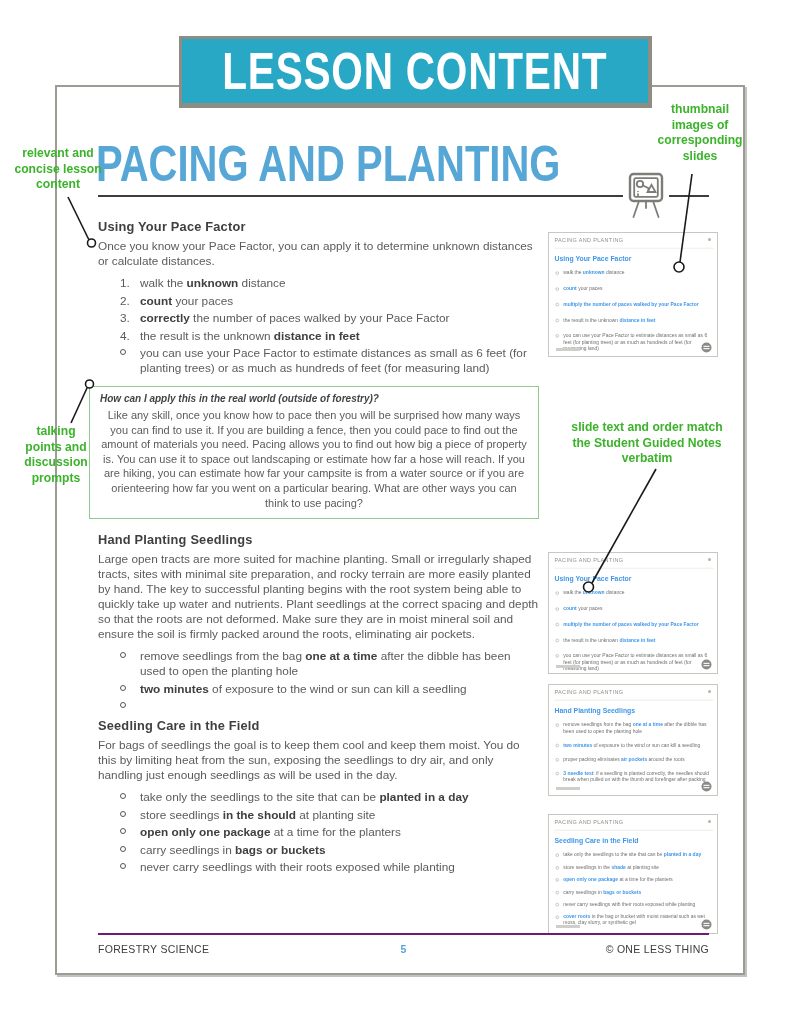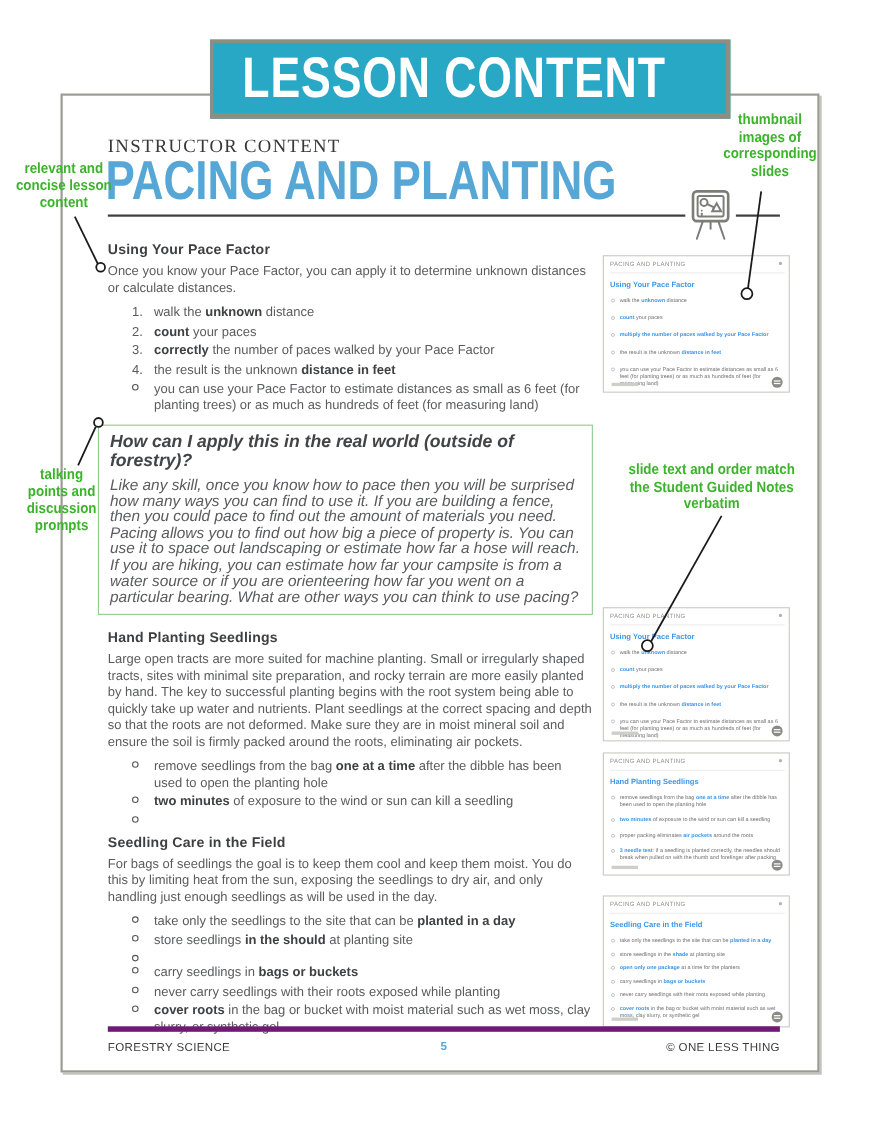--- a/index.html
+++ b/index.html
@@ -10,21 +10,21 @@
   .canvas{position:relative;width:800px;height:1035px;background:#ffffff;overflow:hidden;
           font-family:"Liberation Sans",sans-serif;}
 
   
   .page{position:absolute;left:55px;top:85px;width:690px;height:890px;background:#fff;
         border:2px solid var(--page-border);box-shadow:2px 2px 0 rgba(120,120,110,.45);box-sizing:border-box;}
 
   
   .banner{position:absolute;left:179px;top:36px;width:473px;height:72px;background:var(--teal);
           border:3px solid var(--banner-border);border-right-width:4px;border-bottom-width:5px;
-          box-sizing:border-box;display:flex;align-items:center;justify-content:flex-end;z-index:6;margin-left:12px;}
+          box-sizing:border-box;display:flex;align-items:center;justify-content:center;z-index:6;}
   .banner span{font-size:52px;font-weight:700;color:#fff;transform:scaleX(.78);letter-spacing:1px;white-space:nowrap;}
 
   
   .eyebrow{position:absolute;left:41px;top:36px;font-family:"Liberation Serif",serif;font-size:17px;
            letter-spacing:1.2px;color:#38383a;}
   .doc-title{position:absolute;left:39px;top:51px;font-size:50px;line-height:52px;font-weight:700;
              color:var(--blue);transform:scaleX(.8);transform-origin:left top;white-space:nowrap;letter-spacing:0;}
   .rule{position:absolute;left:41px;top:108px;width:611px;height:2px;background:#3d3d3d;}
   .easel-wrap{position:absolute;left:566px;top:84px;width:46px;height:54px;background:#fff;
               display:flex;justify-content:center;z-index:2;}
@@ -33,22 +33,22 @@
   #sections{position:absolute;left:41px;top:132px;width:441px;}
   .sec-heading{font-size:12.8px;font-weight:700;color:#3e3f41;margin:0 0 5px;letter-spacing:.2px;}
   .sec-para{font-size:11.8px;line-height:15px;color:var(--body);margin:0 0 7px;}
   .sec-list{margin-bottom:10px;}
   .li-row{display:flex;margin-bottom:2.5px;font-size:11.8px;line-height:15px;color:var(--body);}
   .num-marker{flex:none;width:20px;margin-left:22px;}
   .ring-marker{flex:none;width:20px;margin-left:22px;padding-top:3px;}
   .ring{display:block;width:6px;height:6px;border:1.6px solid #55565a;border-radius:50%;box-sizing:border-box;}
   .b{font-weight:700;color:#3f4042;}
   .qa-box{border:1.5px solid var(--green-border);padding:6px 10px 8px;margin:10px 0 13px -9px;}
-  .qa-heading{font-size:16px;font-weight:700;font-style:italic;color:#434446;margin-bottom:4px;}
-  .qa-body{font-size:14px;font-style:italic;line-height:14.6px;color:var(--body);}
+  .qa-heading{font-size:10px;font-weight:700;font-style:italic;color:#434446;margin-bottom:4px;}
+  .qa-body{font-size:11px;line-height:14.6px;color:var(--body);text-align:center;}
 
   
   .thumb-col{position:absolute;left:491px;top:132px;width:170px;height:716px;}
   .slide{position:absolute;left:0;width:170px;background:#fff;border:1px solid #c8c8c2;
          box-sizing:border-box;overflow:hidden;}
   .slide:nth-child(1){top:13px;height:125px;}
   .slide:nth-child(2){top:333px;height:122px;}
   .slide:nth-child(3){top:465px;height:112px;}
   .slide:nth-child(4){top:595px;height:120px;}
   .slide-inner{width:309px;transform:scale(.55);transform-origin:0 0;padding:8px 10px 0;box-sizing:border-box;}
@@ -58,21 +58,21 @@
   .sbullet{display:flex;margin-bottom:17px;font-size:9px;line-height:11.5px;color:#6e6f71;}
   .slide:nth-child(4) .sbullet{margin-bottom:11px;}
   .slide:nth-child(3) .sbullet{margin-bottom:14px;}
   .sring{flex:none;width:4px;height:4px;border:1px solid #9aa0a6;border-radius:50%;margin:3px 8px 0 2px;}
   .sb{font-weight:700;color:var(--slide-blue);}
   .slide-dot{position:absolute;top:5px;right:6px;width:3px;height:3px;background:#b3b3ae;border-radius:50%;}
   .slide-footbar{position:absolute;bottom:5px;left:7px;width:24px;height:3px;background:#cfcfc9;}
   .slide-menu-icon{position:absolute;bottom:3px;right:5px;line-height:0;}
 
   
-  .doc-footer{position:absolute;left:41px;width:611px;top:846px;border-top:5px solid #701a75;
+  .doc-footer{position:absolute;left:41px;width:611px;top:846px;border-top:2px solid #701a75;
               padding-top:8px;font-size:10.5px;color:#3b3c3e;letter-spacing:.3px;}
   .doc-footer .left{float:left;}
   .doc-footer .right{float:right;}
   .doc-footer .page-num{position:absolute;left:50%;transform:translateX(-50%);color:var(--blue);font-weight:700;}
 
   
   .annot{position:absolute;color:var(--annot-green);font-weight:700;font-size:13.5px;line-height:15.5px;
          text-align:center;transform:scaleX(.9);z-index:7;}
   #annot-lesson{left:6px;top:145px;width:104px;}
   #annot-thumbs{left:646px;top:101px;width:108px;}
@@ -80,21 +80,20 @@
   #annot-guided{left:556px;top:419px;width:182px;}
 
   .overlay{position:absolute;left:0;top:0;z-index:5;pointer-events:none;}
 </style>
 </head>
 <body>
 
 <div class="canvas">
 
   <div class="page">
-    <div class="eyebrow">INSTRUCTOR CONTENT</div>
     <div class="doc-title">PACING AND PLANTING</div>
     <div class="rule"></div>
 
     <div class="easel-wrap">
       <svg width="40" height="52" viewBox="0 0 40 52" fill="none" stroke="#7d7d78" stroke-width="1.8" stroke-linecap="round">
         <rect x="4" y="3" width="32" height="27" rx="3.5" stroke-width="2.4"></rect>
         <rect x="8.2" y="7.2" width="23.6" height="18.6" rx="1.5"></rect>
         <circle cx="14" cy="13" r="3.2"></circle>
         <path d="M17 14.5 L23 17.5 L22.2 19.6"></path>
         <circle cx="12" cy="20.5" r="0.8" fill="#7d7d78" stroke="none"></circle>
@@ -170,38 +169,33 @@
           <div class="li-row">
             <span class="ring-marker">
               <span class="ring"></span>
             </span>
             <span class="li-text"><span>store seedlings </span><span class="b">in the should</span><span> at planting site</span></span>
           </div>
           <div class="li-row">
             <span class="ring-marker">
               <span class="ring"></span>
             </span>
+            <span class="li-text"><span class="b">open only one package</span><span> at a time for the planters</span></span>
           </div>
           <div class="li-row">
             <span class="ring-marker">
               <span class="ring"></span>
             </span>
             <span class="li-text"><span>carry seedlings in </span><span class="b">bags or buckets</span></span>
           </div>
           <div class="li-row">
             <span class="ring-marker">
               <span class="ring"></span>
             </span>
             <span class="li-text"><span>never carry seedlings with their roots exposed while planting</span></span>
-          </div>
-          <div class="li-row">
-            <span class="ring-marker">
-              <span class="ring"></span>
-            </span>
-            <span class="li-text"><span class="b">cover roots</span><span> in the bag or bucket with moist material such as wet moss, clay slurry, or synthetic gel</span></span>
           </div>
         </div>
       </div>
 
     <div class="thumb-col" id="slides">
         <div class="slide">
           <div class="slide-inner">
             <div class="slide-header">PACING AND PLANTING</div>
             <div class="slide-title">Using Your Pace Factor</div>
             <div class="sbullet">

